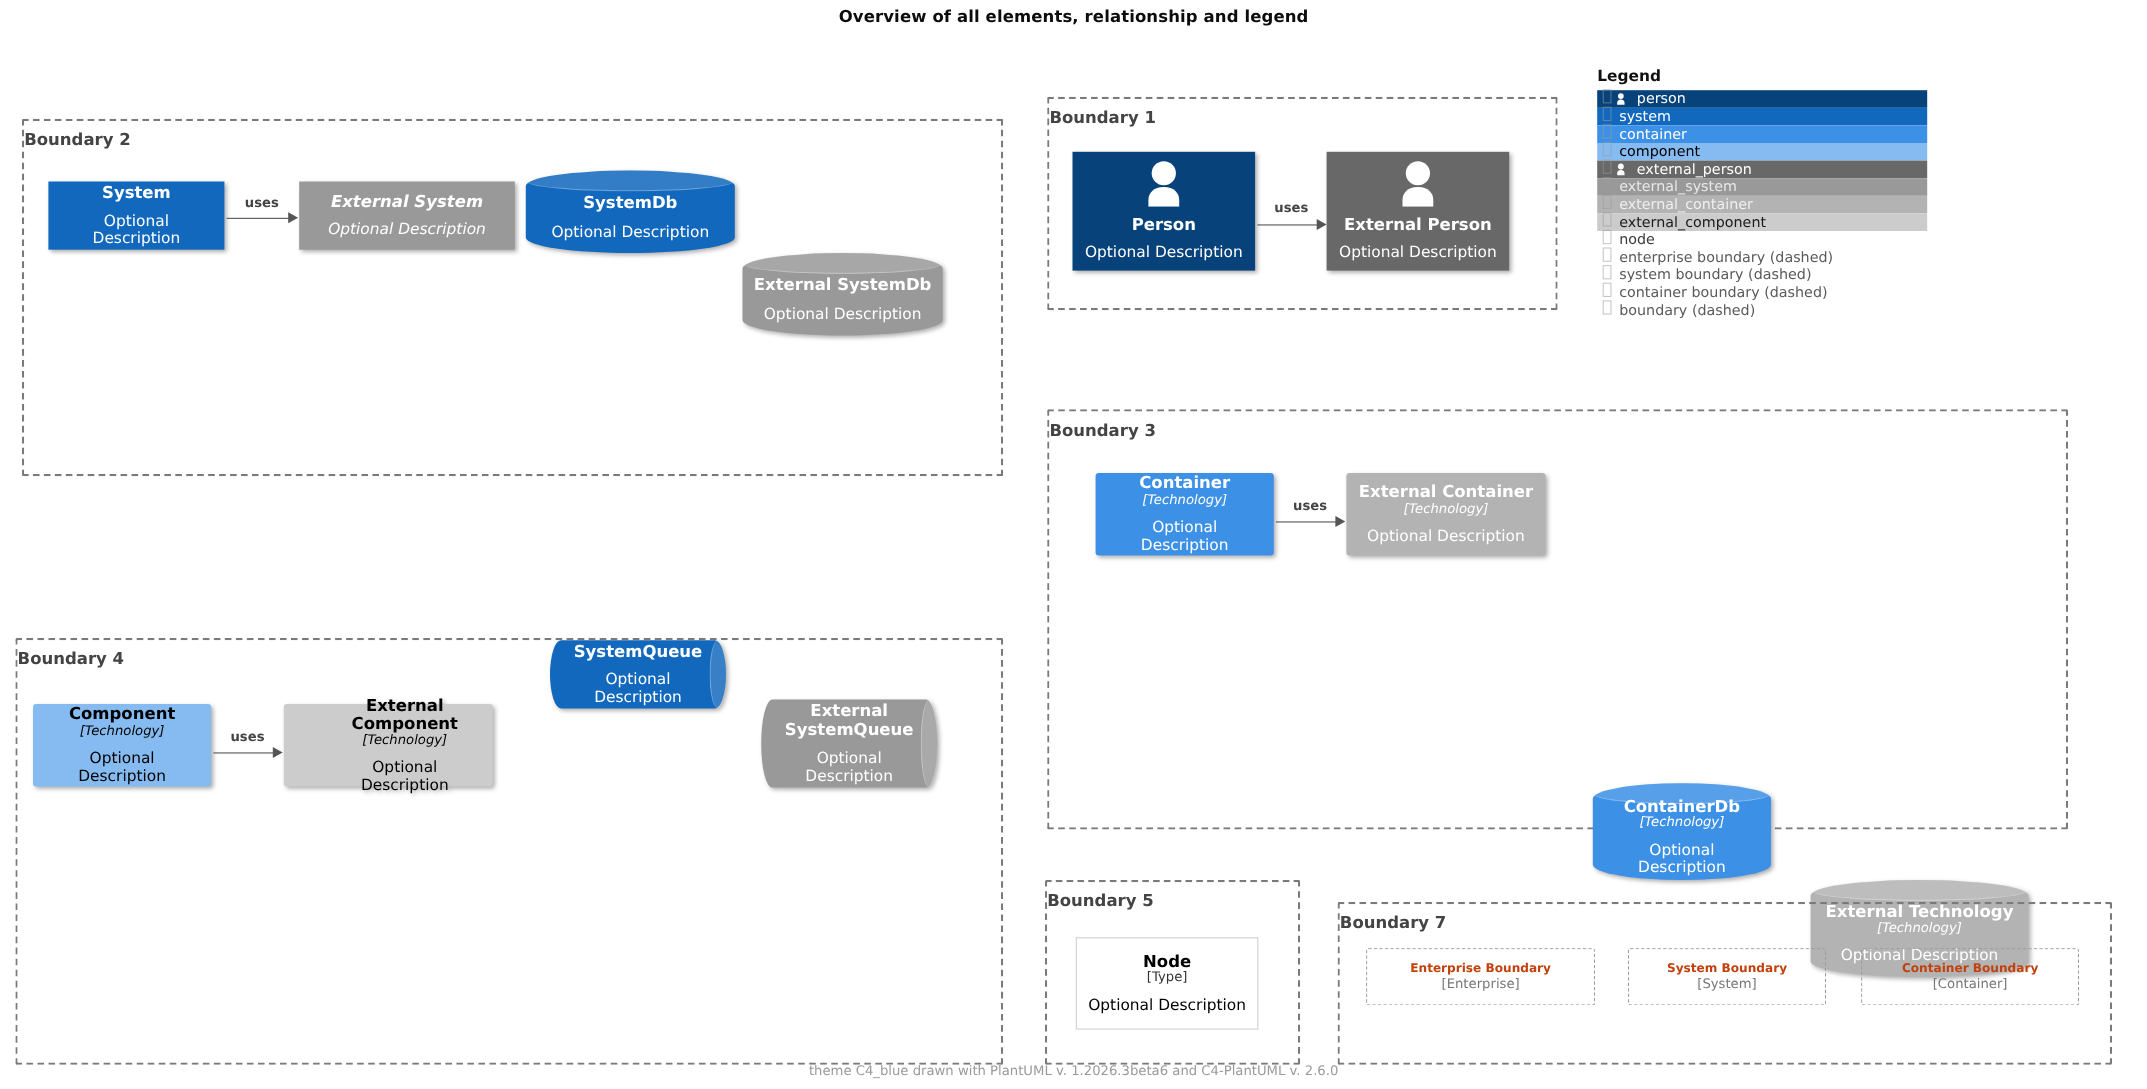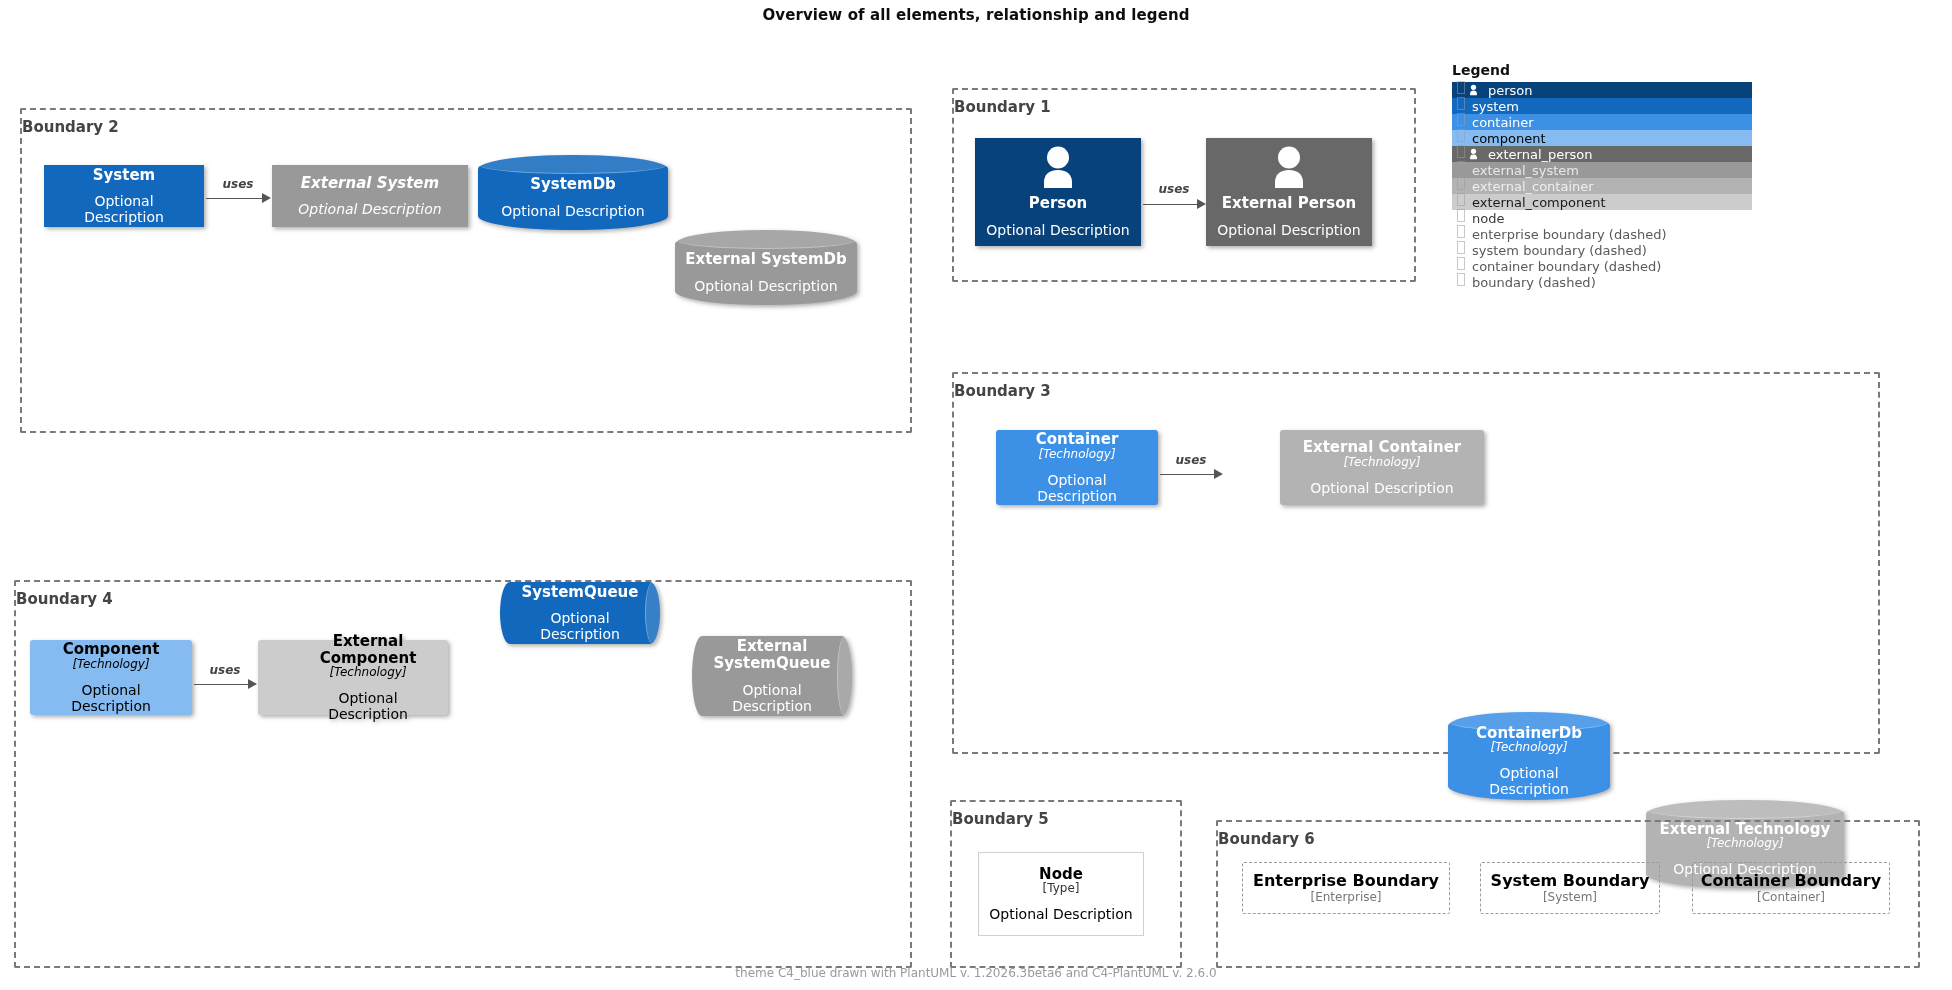--- a/index.html
+++ b/index.html
@@ -79,39 +79,39 @@
     pointer-events:none;
   }
 
   
   .rr{border-radius:3px;}
 
   
   .person-icon{display:block;margin-bottom:4px;}
 
   
-  .rel{pointer-events:none;font-style:italic;}
+  .rel{pointer-events:none;}
   .rel .rel-label{
     position:absolute;font-size:12px;font-weight:bold;color:#444444;
     white-space:nowrap;text-align:center;
   }
   .rel .rel-line{position:absolute;height:0;border-top:1.4px solid #555555;}
   .rel .rel-head{
     position:absolute;width:0;height:0;
     border-top:5px solid transparent;border-bottom:5px solid transparent;
     border-left:9px solid #555555;
   }
 
   
   .chip{
     border:1.6px dashed #9a9a9a;background:transparent;border-radius:2px;
     display:flex;flex-direction:column;align-items:center;justify-content:center;
     text-align:center;
   }
-  .chip .nm{font-size:16px;font-weight:bold;color:#000000;line-height:1.2;}
+  .chip .nm{font-size:11px;font-weight:bold;color:#c2410c;line-height:1.2;}
   .chip .tech{font-size:12px;color:#777777;line-height:1.3;}
 
   
   #legend{left:1452px;top:62px;width:300px;}
   #legend .lg-title{font-size:14px;font-weight:bold;color:#111111;margin-bottom:4px;}
   .lg-row{
     display:flex;align-items:center;height:16px;padding-left:4px;
     font-size:13px;white-space:nowrap;
   }
   .lg-row .sw{
@@ -207,21 +207,21 @@
 <div class="abs boundary" style="left:952px;top:372px;width:928px;height:382px;">
   <div class="b-title">Boundary 3</div>
 </div>
 
 <div class="abs el rr c-container sz-cmp" style="left:996px;top:430px;width:162px;height:75px;">
   <span class="nm">Container</span>
   <span class="tech">[Technology]</span>
   <span class="desc">Optional Description</span>
 </div>
 
-<div class="abs el rr c-econtainer sz-cmp" style="left:1280px;top:430px;width:204px;height:75px;">
+<div class="abs el rr c-econtainer sz-cmp" style="left:1224px;top:430px;width:181px;height:75px;">
   <span class="nm">External Container</span>
   <span class="tech">[Technology]</span>
   <span class="desc">Optional Description</span>
 </div>
 
 <div class="abs rel" style="left:1158px;top:430px;width:66px;height:75px;">
   <span class="rel-label" style="left:0;top:23px;width:66px;">uses</span>
   <span class="rel-line" style="left:2px;top:44px;width:55px;"></span>
   <span class="rel-head" style="left:56px;top:39px;"></span>
 </div>
@@ -264,21 +264,21 @@
   <div class="b-title">Boundary 5</div>
 </div>
 
 <div class="abs el c-node sz-cmp" style="left:978px;top:852px;width:166px;height:84px;filter:none;">
   <span class="nm">Node</span>
   <span class="tech" style="font-style:normal;color:#333;">[Type]</span>
   <span class="desc">Optional Description</span>
 </div>
 
 <div class="abs boundary" style="left:1216px;top:820px;width:704px;height:148px;">
-  <div class="b-title">Boundary 6</div>
+  <div class="b-title">Boundary 7</div>
 </div>
 
 <div class="abs chip" style="left:1242px;top:862px;width:208px;height:52px;">
   <span class="nm">Enterprise Boundary</span>
   <span class="tech">[Enterprise]</span>
 </div>
 
 <div class="abs chip" style="left:1480px;top:862px;width:180px;height:52px;">
   <span class="nm">System Boundary</span>
   <span class="tech">[System]</span>

